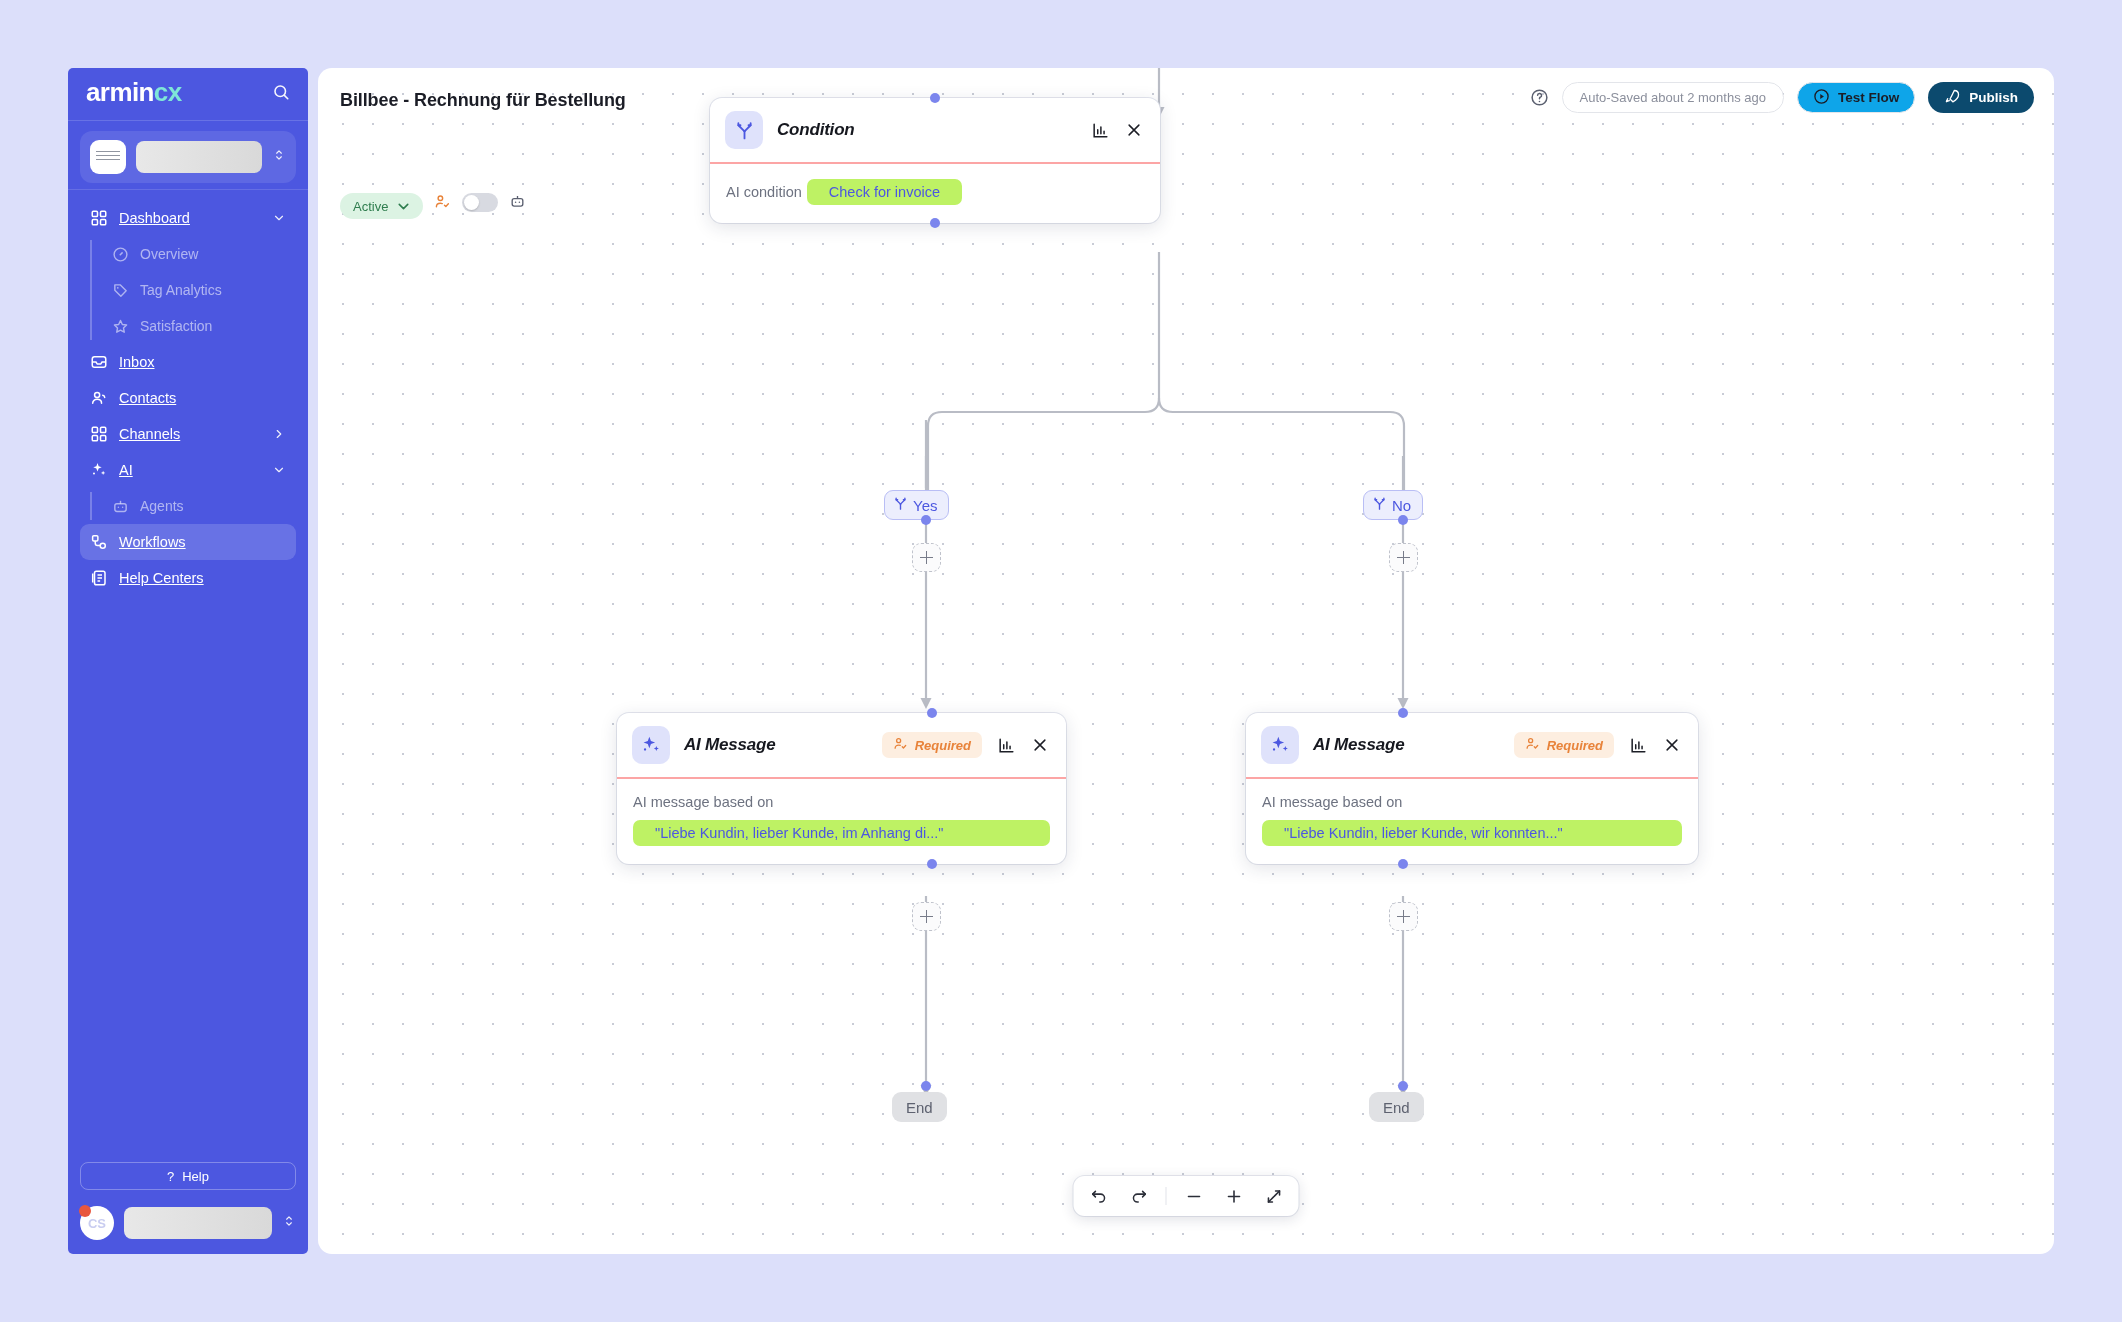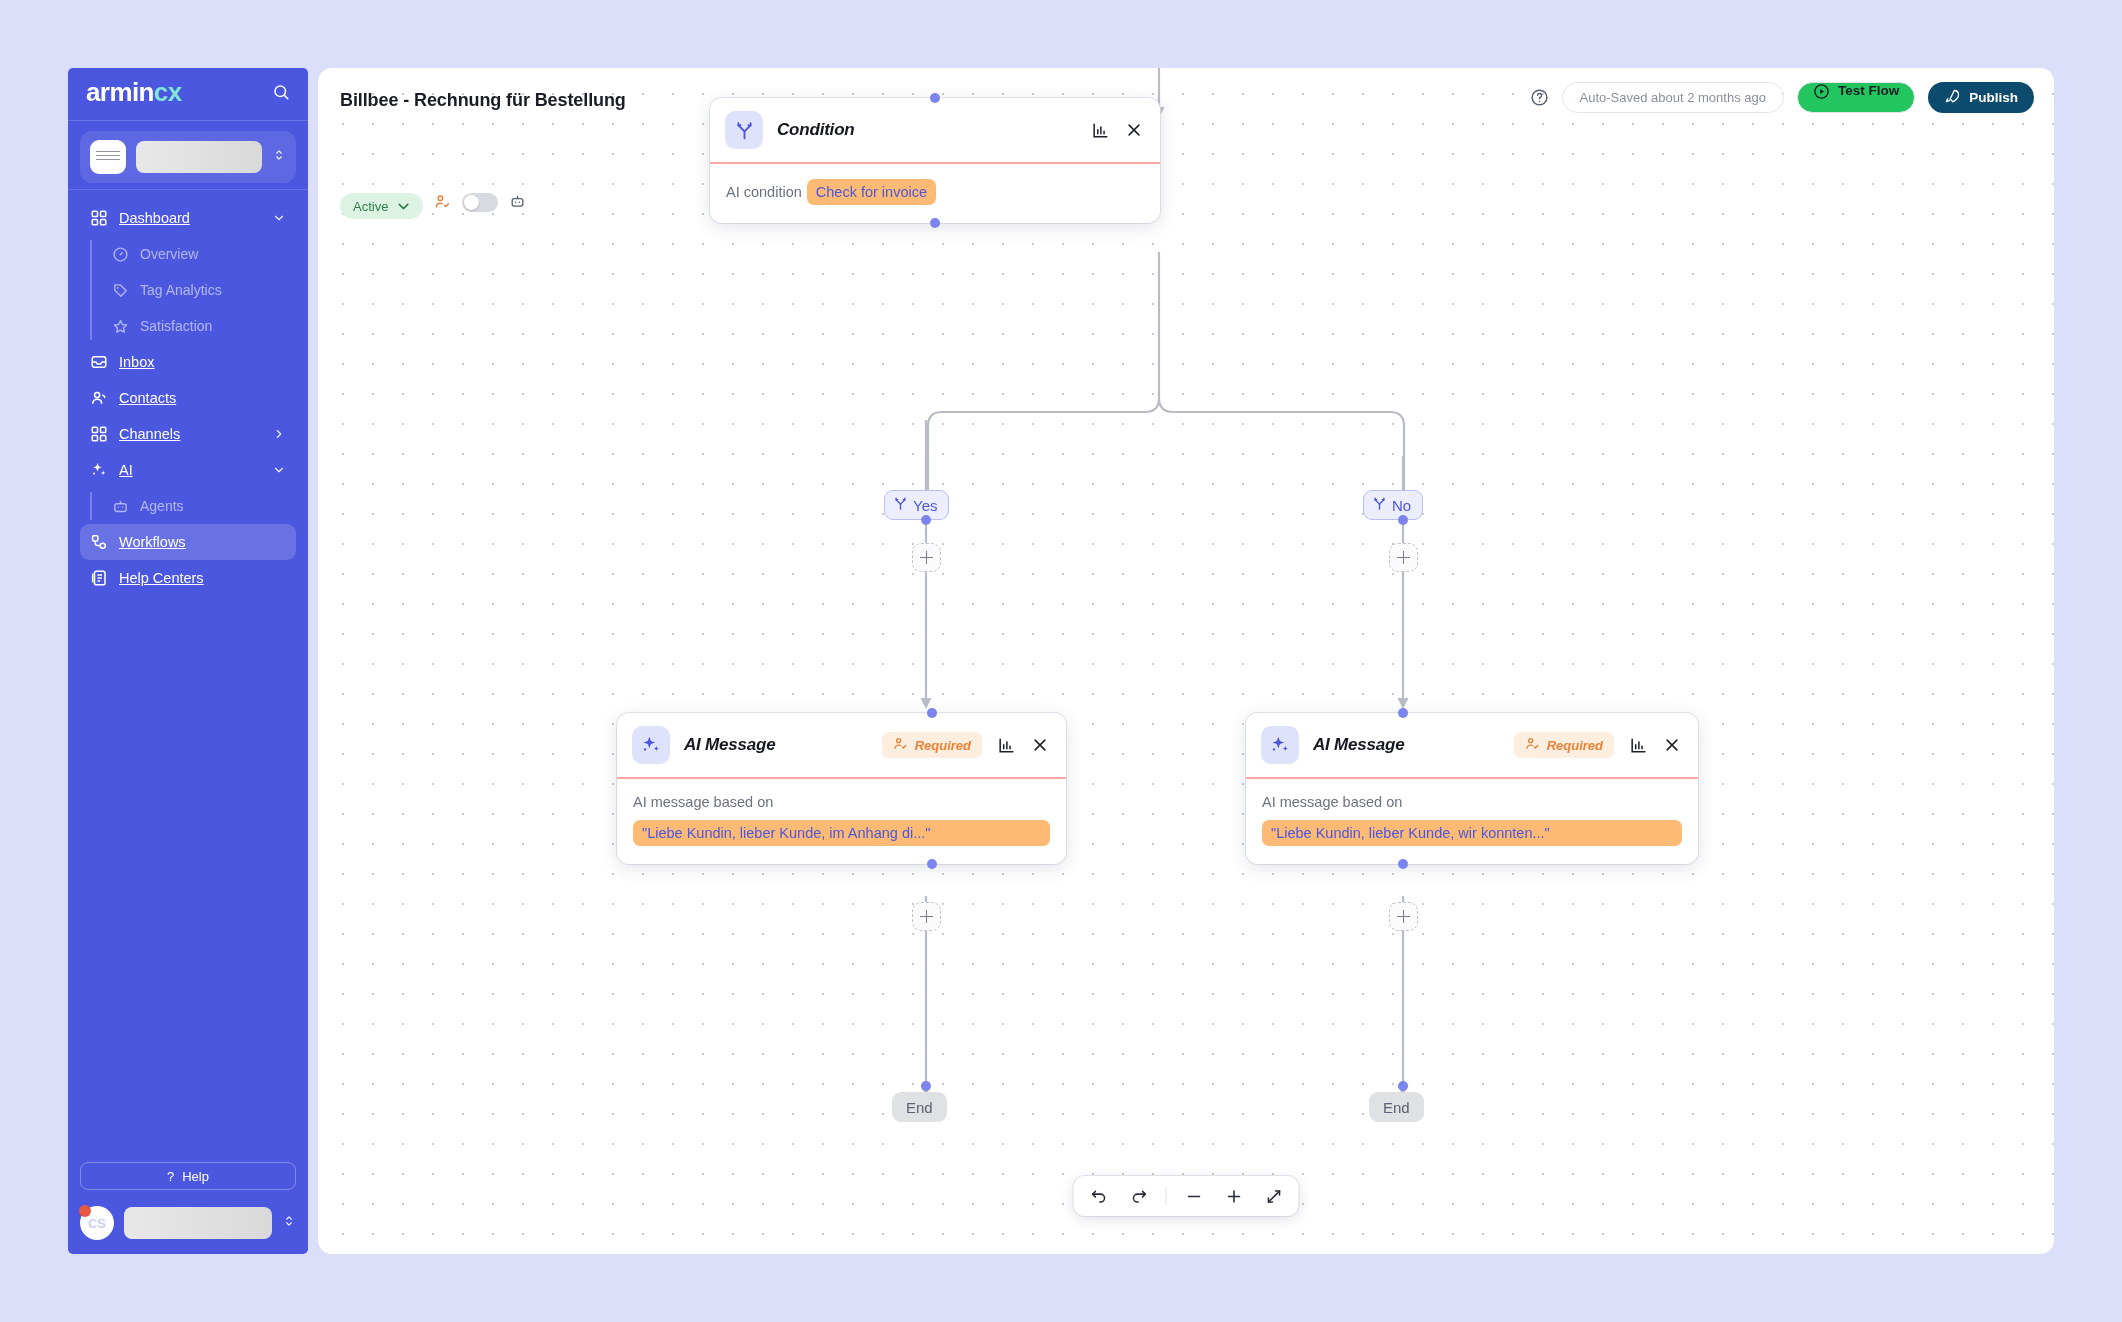--- a/index.html
+++ b/index.html
@@ -117,22 +117,22 @@
     display: flex; align-items: center; gap: 13px;
   }
   .help-ic { width: 19px; height: 19px; color: #5b6070; cursor: pointer; }
   .saved-pill {
     height: 31px; padding: 0 17px; border-radius: 16px;
     border: 1px solid #e3e5ea; display: flex; align-items: center;
     font-size: 13px; color: #8b8f9c; background: #fff;
   }
   .test-btn {
     height: 31px; padding: 0 15px; border-radius: 16px;
-    border: 1px solid #e3e5ea; background: #22c55e;
-    display: flex; gap: 8px;
+    border: 1px solid #e3e5ea; background: #0ea5e9;
+    display: flex; align-items: center; gap: 8px;
     font-size: 13.5px; font-weight: 700; color: #1b1d26; cursor: pointer;
   }
   .publish-btn {
     height: 31px; padding: 0 16px; border-radius: 16px;
     background: #0c4a6e; color: #fff;
     display: flex; align-items: center; gap: 8px;
     font-size: 13.5px; font-weight: 600; cursor: pointer;
   }
 
   
@@ -173,22 +173,22 @@
   .req-badge {
     height: 26px; padding: 0 11px; border-radius: 7px; background: #fdeee0;
     color: #e8833a; font-size: 13px; font-weight: 600;
     display: flex; align-items: center; gap: 7px;
   }
   .node-act { width: 20px; height: 20px; color: #1c1e26; cursor: pointer; display:flex; align-items:center; justify-content:center; }
   .node-body { padding: 15px 16px 18px; }
   .body-label { font-size: 14.5px; color: #6d7280; }
   .cond-row { display: flex; align-items: center; gap: 5px; }
   .chip {
-    display: inline-block; background: #fdba74; color: #4c57e0;
-    border-radius: 7px; padding: 5px 9px; font-size: 14.5px; cursor: pointer;
+    display: inline-block; background: #bef264; color: #4c57e0;
+    border-radius: 7px; padding: 5px 22px; font-size: 14.5px; cursor: pointer;
   }
   .chip-block { display: block; margin-top: 10px; }
 
   
   .branch {
     position: absolute; height: 30px; padding: 0 11px 0 8px;
     border-radius: 9px; background: #eceefd; border: 1.5px solid #b9bef5;
     display: flex; align-items: center; gap: 5px;
     color: #4c57e0; font-size: 15px; cursor: pointer;
   }

